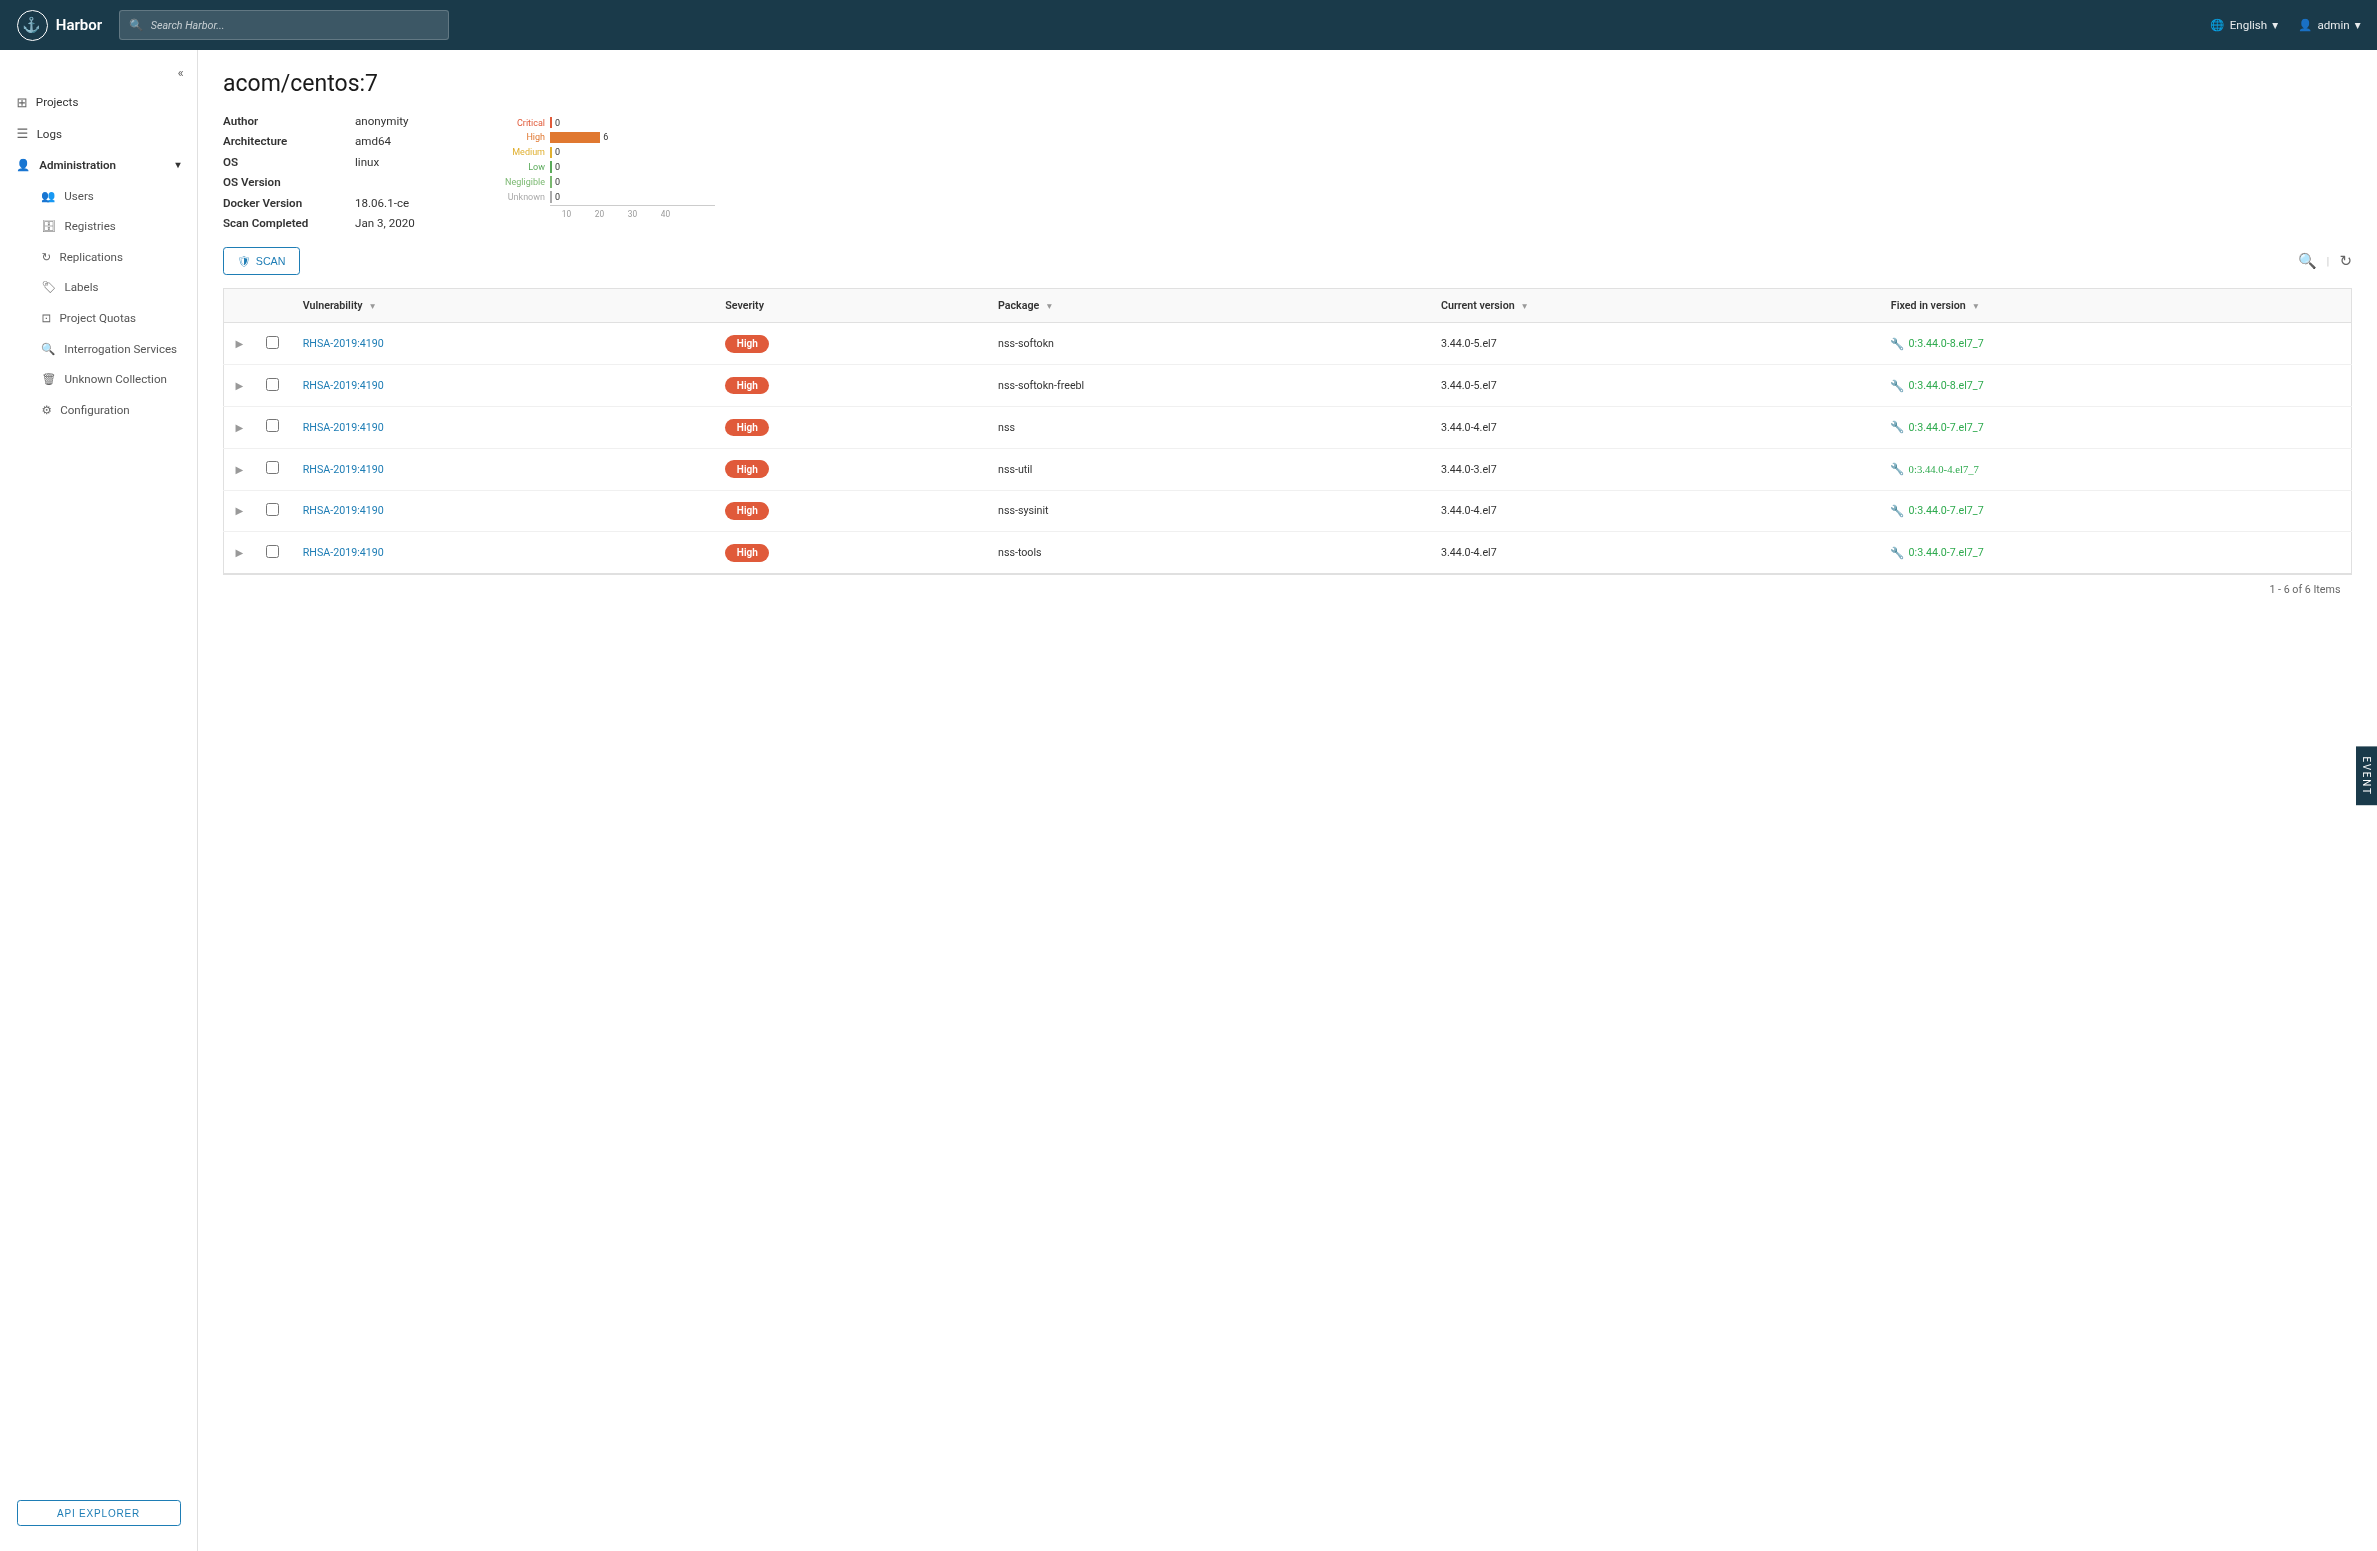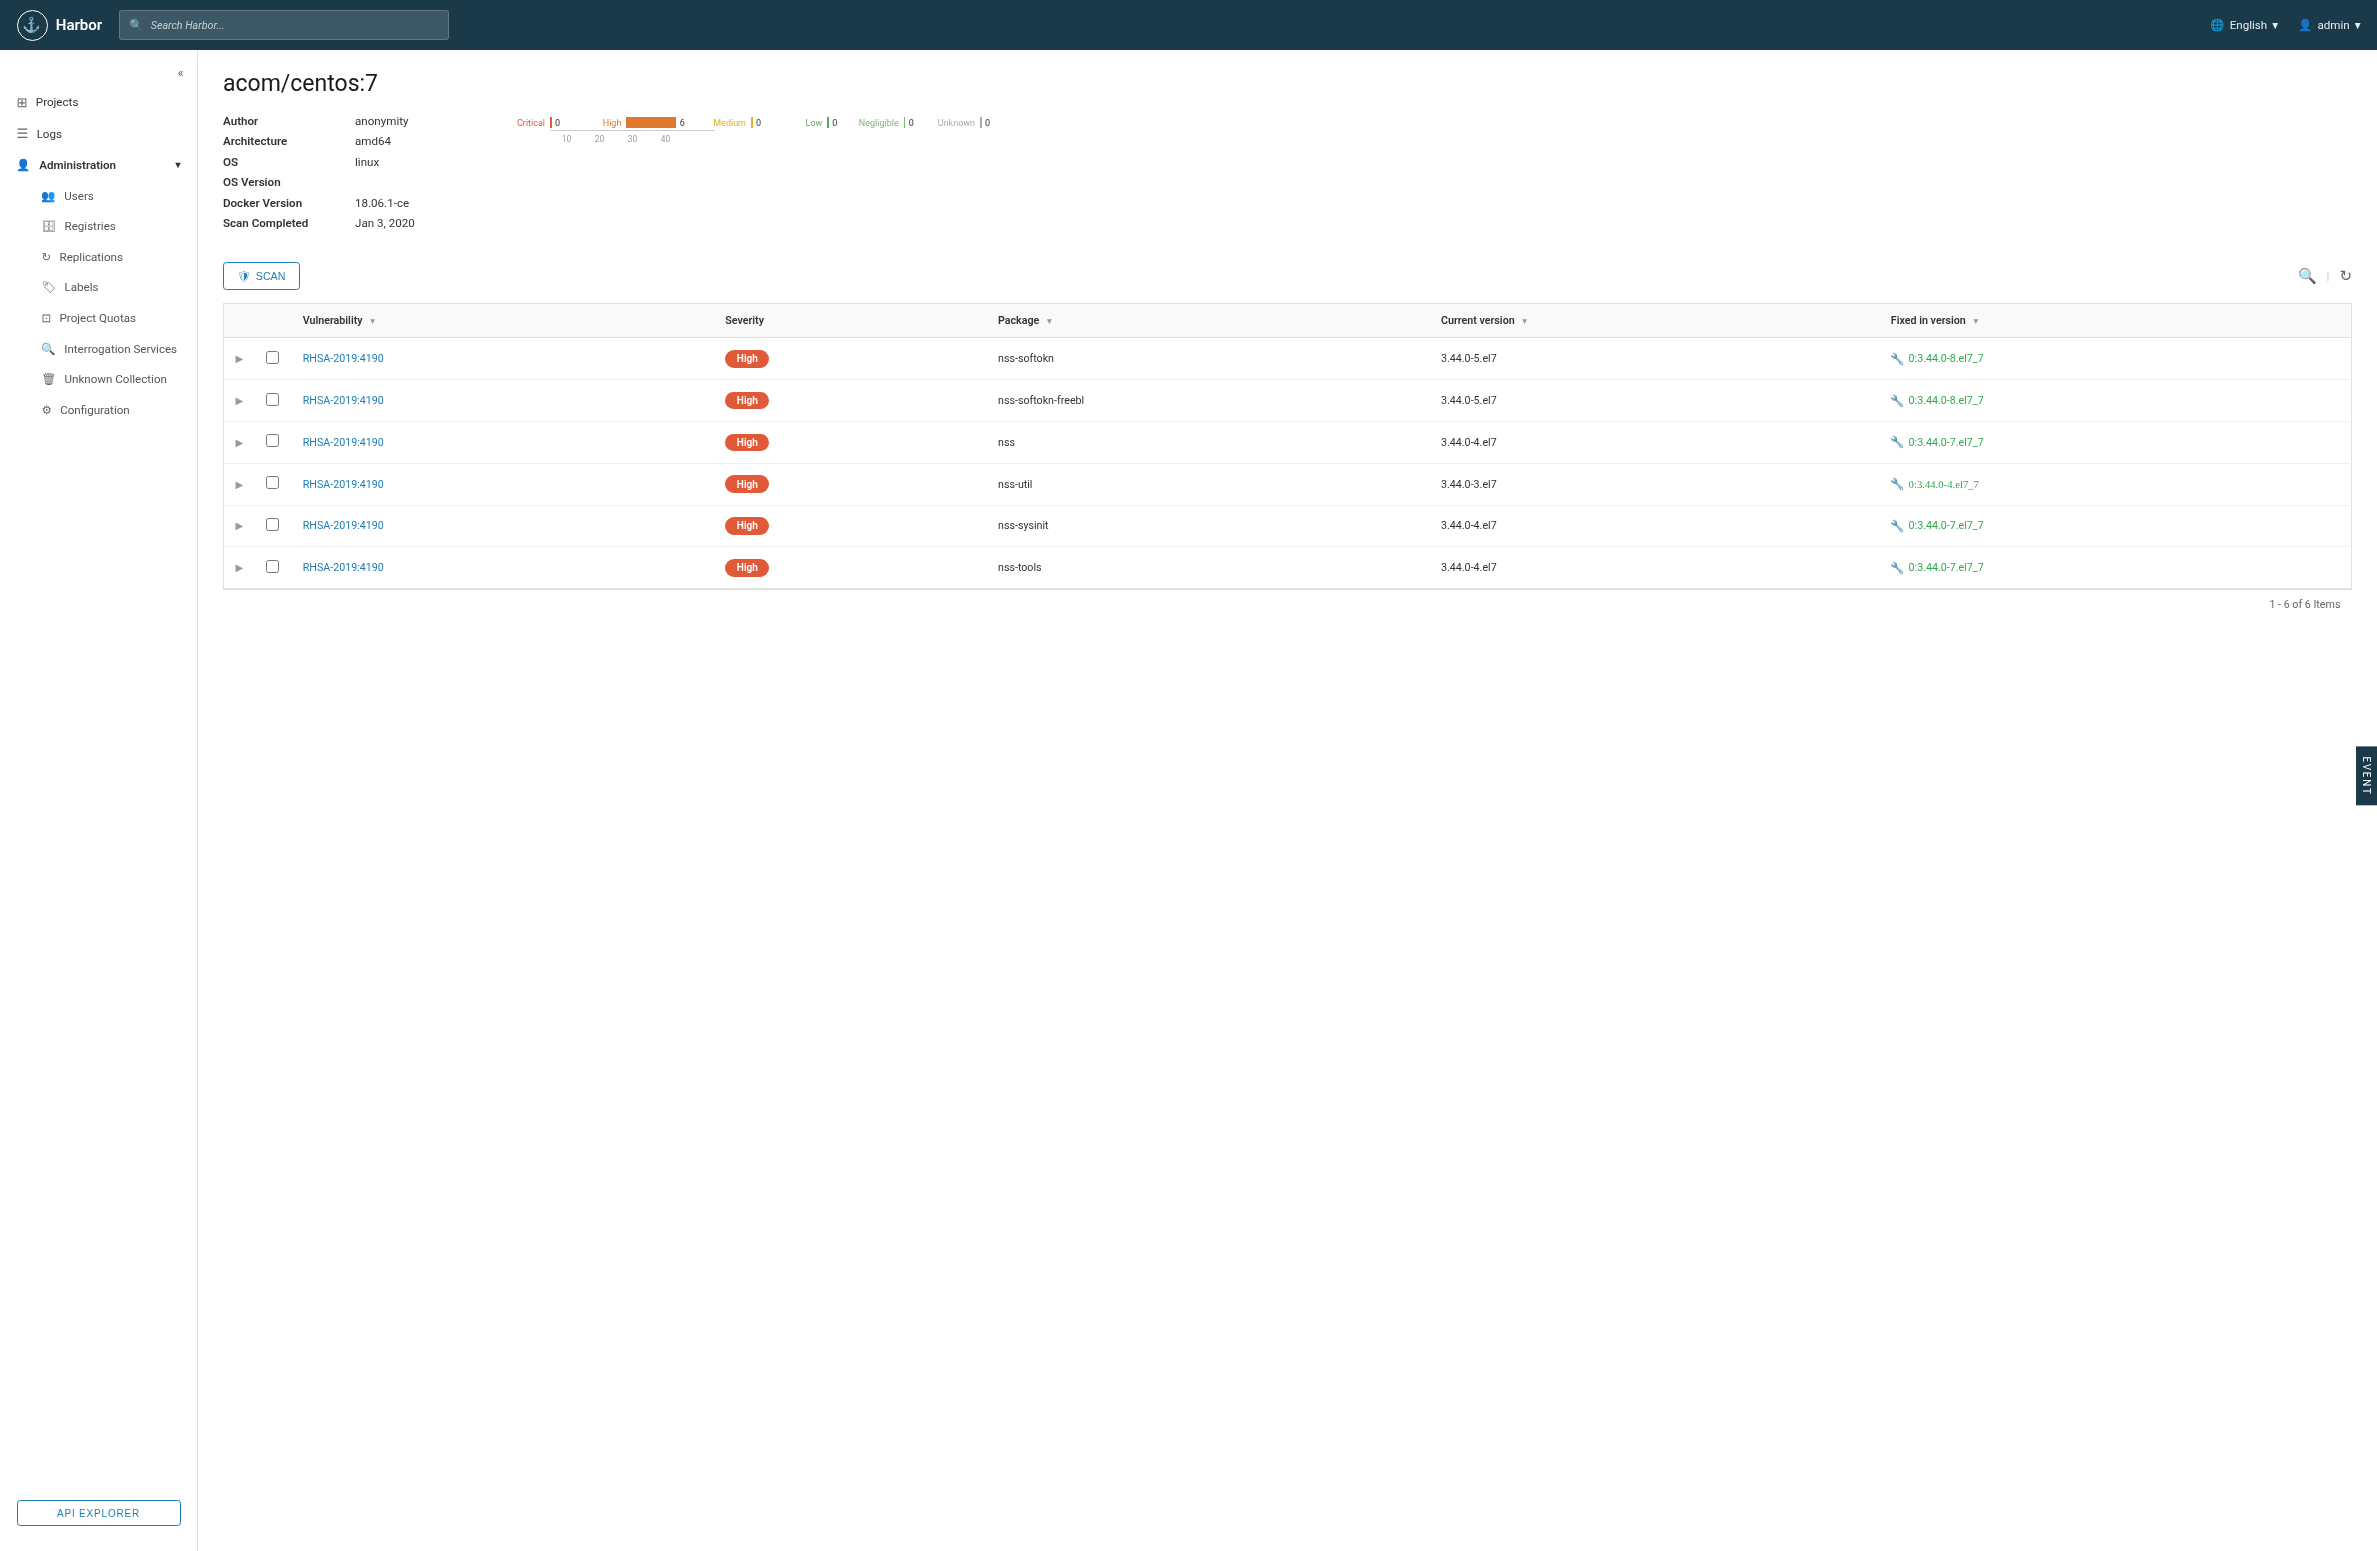--- a/index.html
+++ b/index.html
@@ -171,39 +171,39 @@
       font-size: 23px;
       font-weight: 400;
       color: #1a1a1a;
       margin-bottom: 16.5px;
     }
 
     
     .info-chart-row {
       display: flex;
       gap: 33px;
-      margin-bottom: 25px;
+      margin-bottom: 10px;
     }
     .info-table { min-width: 231px; }
     .info-row {
       display: flex;
       margin-bottom: 6.6px;
       font-size: 11.6px;
     }
     .info-label {
       font-weight: 600;
       width: 132px;
       color: #333;
     }
     .info-value { color: #333; }
 
     
     .chart-container {
       display: flex;
-      flex-direction: row;
+      flex-direction: column;
       gap: 3.3px;
       padding-top: 3.3px;
     }
     .chart-row {
       display: flex;
       align-items: center;
       gap: 5px;
       font-size: 9px;
     }
     .chart-label {

